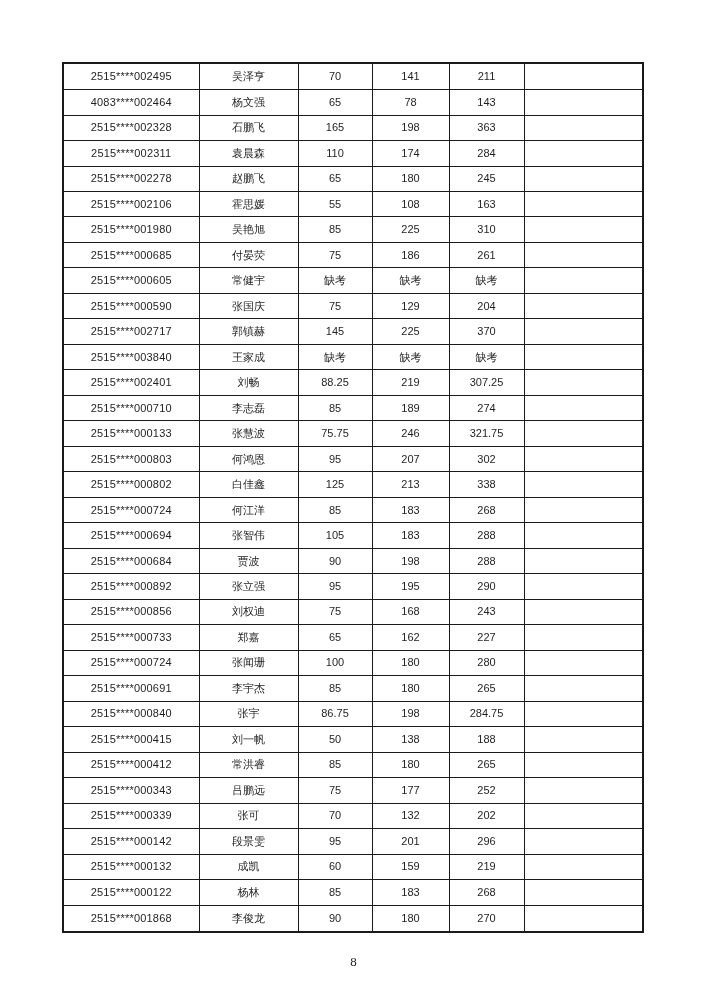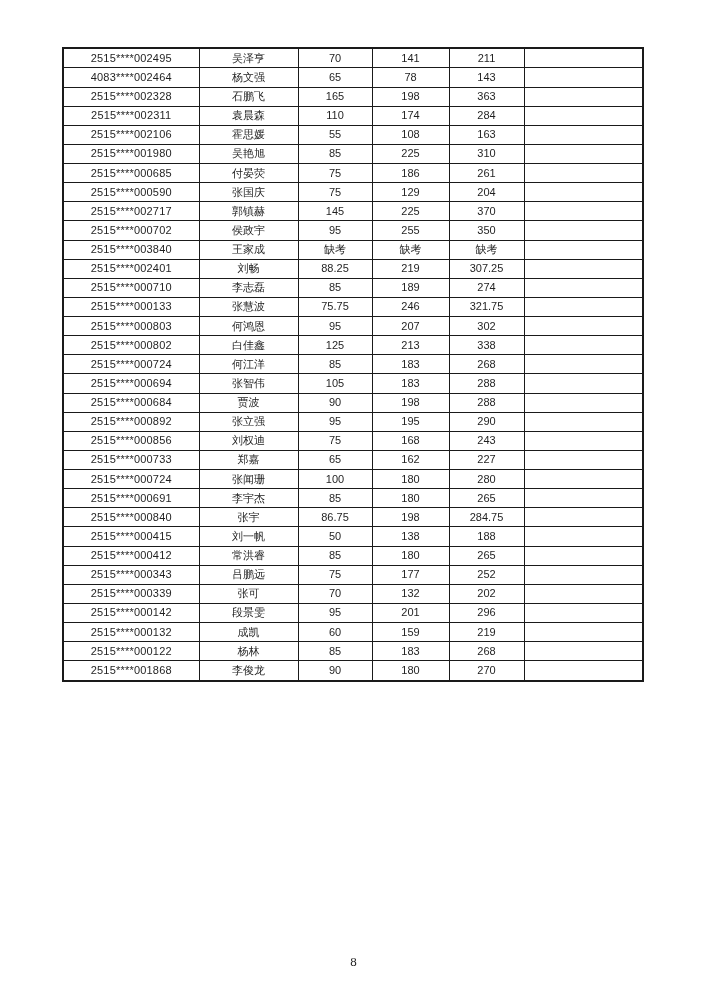--- a/index.html
+++ b/index.html
@@ -11,23 +11,23 @@
     position: relative;
     width: 707px;
     height: 1000px;
     overflow: hidden;
     font-family: "Liberation Sans", sans-serif;
     color: #1f1f1f;
   }
   .score-table {
     position: absolute;
     left: 62px;
-    top: 47px;
+    top: 62px;
     width: 580px;
-    height: 635px;
+    height: 871px;
     border-collapse: collapse;
     table-layout: fixed;
     border: 2px solid #1a1a1a;
   }
   .score-table td {
     border: 1px solid #1a1a1a;
     text-align: center;
     vertical-align: middle;
     padding: 0;
     font-size: 11px;
@@ -98,20 +98,28 @@
       </tr>
       <tr>
         <td class="cell-id">2515****002311</td>
         <td class="cell-name">袁晨森</td>
         <td class="cell-num">110</td>
         <td class="cell-num">174</td>
         <td class="cell-num">284</td>
         <td class="cell-num"></td>
       </tr>
       <tr>
+        <td class="cell-id">2515****002278</td>
+        <td class="cell-name">赵鹏飞</td>
+        <td class="cell-num">65</td>
+        <td class="cell-num">180</td>
+        <td class="cell-num">245</td>
+        <td class="cell-num"></td>
+      </tr>
+      <tr>
         <td class="cell-id">2515****002106</td>
         <td class="cell-name">霍思媛</td>
         <td class="cell-num">55</td>
         <td class="cell-num">108</td>
         <td class="cell-num">163</td>
         <td class="cell-num"></td>
       </tr>
       <tr>
         <td class="cell-id">2515****001980</td>
         <td class="cell-name">吴艳旭</td>
@@ -122,41 +130,41 @@
       </tr>
       <tr>
         <td class="cell-id">2515****000685</td>
         <td class="cell-name">付晏荧</td>
         <td class="cell-num">75</td>
         <td class="cell-num">186</td>
         <td class="cell-num">261</td>
         <td class="cell-num"></td>
       </tr>
       <tr>
+        <td class="cell-id">2515****000605</td>
+        <td class="cell-name">常健宇</td>
+        <td class="cell-num">缺考</td>
+        <td class="cell-num">缺考</td>
+        <td class="cell-num">缺考</td>
+        <td class="cell-num"></td>
+      </tr>
+      <tr>
         <td class="cell-id">2515****000590</td>
         <td class="cell-name">张国庆</td>
         <td class="cell-num">75</td>
         <td class="cell-num">129</td>
         <td class="cell-num">204</td>
         <td class="cell-num"></td>
       </tr>
       <tr>
         <td class="cell-id">2515****002717</td>
         <td class="cell-name">郭镇赫</td>
         <td class="cell-num">145</td>
         <td class="cell-num">225</td>
         <td class="cell-num">370</td>
-        <td class="cell-num"></td>
-      </tr>
-      <tr>
-        <td class="cell-id">2515****000702</td>
-        <td class="cell-name">侯政宇</td>
-        <td class="cell-num">95</td>
-        <td class="cell-num">255</td>
-        <td class="cell-num">350</td>
         <td class="cell-num"></td>
       </tr>
       <tr>
         <td class="cell-id">2515****003840</td>
         <td class="cell-name">王家成</td>
         <td class="cell-num">缺考</td>
         <td class="cell-num">缺考</td>
         <td class="cell-num">缺考</td>
         <td class="cell-num"></td>
       </tr>

